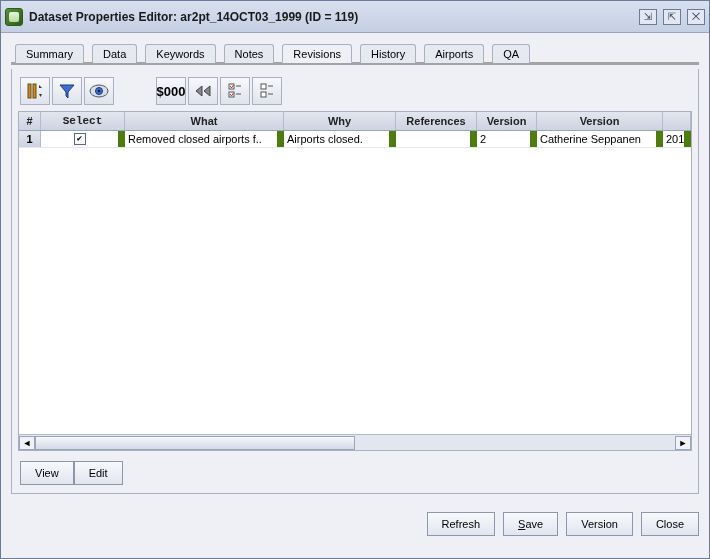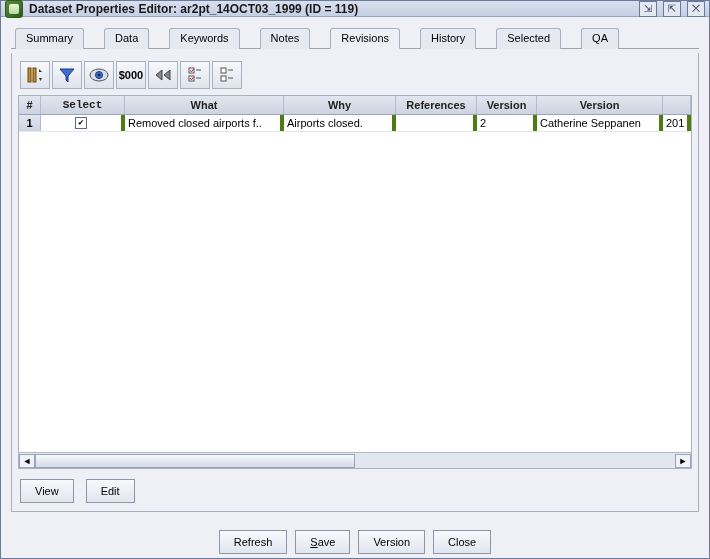--- a/index.html
+++ b/index.html
@@ -14,21 +14,21 @@
   }
   .window {
     width: 710px;
     height: 559px;
     border: 1px solid #6b7a99;
     background: #eef0f5;
     display: flex;
     flex-direction: column;
   }
   .titlebar {
-    height: 16px;
+    height: 32px;
     background: linear-gradient(#d8e0ef, #c5cfe3);
     border-bottom: 1px solid #9aa5bb;
     display: flex;
     align-items: center;
     padding: 0 4px;
     gap: 6px;
   }
   .titlebar .app-icon {
     width: 18px; height: 18px;
     background: linear-gradient(135deg,#5a8f3d,#2b5c18);
@@ -57,22 +57,22 @@
   }
   .content {
     flex:1;
     padding: 10px;
     display:flex;
     flex-direction:column;
     gap: 4px;
   }
   .tabrow {
     display:flex;
-    gap:20px;
-    border-bottom:1px solid #a3a3a3;
+    gap:8px;
+    border-bottom:3px solid #a3a3a3;
     padding-left:4px;
     height:22px;
   }
   .tab {
     padding: 3px 10px;
     background:#e6e9f0;
     border:1px solid #a8b0c1;
     border-bottom:none;
     border-radius:3px 3px 0 0;
     cursor:pointer;
@@ -121,21 +121,21 @@
     border-right:1px solid #b3bacb;
     padding:2px 4px;
     font-weight:bold;
     color:#222;
     height:18px;
     display:flex; align-items:center; justify-content:center;
   }
   .tbody { flex:1; overflow:hidden; position:relative; }
   .trow { display:flex; height:17px; border-bottom:1px solid #e4e7ef;}
   .td {
-    border-right:4px solid #4d7c0f;
+    border-right:7px solid #4d7c0f;
     padding:1px 3px;
     white-space:nowrap;
     overflow:hidden;
     display:flex; align-items:center;
   }
   .rownum {
     background:linear-gradient(#e2e6ef,#cdd3e1);
     border-right:1px solid #b3bacb;
     font-weight:bold;
     justify-content:center;
@@ -144,35 +144,35 @@
   .col-why{width:112px;} .col-ref{width:81px;} .col-ver{width:60px;}
   .col-creator{width:126px;} .col-date{width:28px;}
   .hscroll{height:16px; background:#e2e6ef; border-top:1px solid #b3bacb; display:flex; align-items:center;}
   .hscroll .arrow{width:16px;height:14px;border:1px solid #9aa5bb;background:#f0f2f7;display:flex;align-items:center;justify-content:center;font-size:9px;cursor:pointer;}
   .hscroll .track{flex:1; position:relative; height:14px;}
   .hscroll .thumb{position:absolute; left:0; top:0; height:14px; width:50%; background:linear-gradient(#f6f8fc,#d3d9e6); border:1px solid #9aa5bb;}
   .status {
     padding:2px 3px;
     color:#111;
   }
-  .panelbtns { display:flex; gap:12px; padding:6px 2px 2px 2px;}
+  .panelbtns { display:flex; gap:0; padding:6px 2px 2px 2px;}
   .btn {
     padding:5px 14px;
     background:linear-gradient(#f8f9fc,#e1e5ef);
     border:1px solid #8d97ac;
     cursor:pointer;
     color:#000;
     min-width:48px;
     text-align:center;
   }
   .footer {
     display:flex;
-    justify-content:center;
+    justify-content:flex-end;
     gap:8px;
-    padding:8px 10px 4px 10px;
+    padding:8px 10px 22px 10px;
   }
   .btn u { text-decoration: underline; }
   .chkbox{width:12px;height:12px;border:1px solid #5a6a88;background:#fff;display:inline-flex;align-items:center;justify-content:center;font-size:10px;line-height:1;}
   .chkbox.checked::after{content:"✔";font-size:9px;color:#000;}
 </style>
 </head>
 <body>
 
 <div class="window">
   <div class="titlebar">
@@ -186,21 +186,21 @@
   </div>
 
   <div class="content">
     <div class="tabrow">
       <div class="tab">Summary</div>
       <div class="tab">Data</div>
       <div class="tab">Keywords</div>
       <div class="tab">Notes</div>
       <div class="tab active">Revisions</div>
       <div class="tab">History</div>
-      <div class="tab">Selected</div>
+      <div class="tab">Airports</div>
       <div class="tab">QA</div>
     </div>
 
     <div class="tabpanel">
       <div class="toolbar">
         <div class="tbtn">
           <svg width="18" height="18" viewBox="0 0 18 18">
               <rect x="2" y="2" width="3" height="14" fill="#c88a2a" stroke="#6b4a10"></rect>
               <rect x="7" y="2" width="3" height="14" fill="#c88a2a" stroke="#6b4a10"></rect>
               <path d="M13 3 L16 6 L13 6 Z" fill="#333"></path>
@@ -212,21 +212,21 @@
               <path d="M2 3 L16 3 L10 10 L10 16 L8 14 L8 10 Z" fill="#3a6fd8" stroke="#1b3a78"></path>
             </svg>
         </div>
         <div class="tbtn">
           <svg width="20" height="14" viewBox="0 0 20 14">
               <ellipse cx="10" cy="7" rx="9" ry="6" fill="#d9dde7" stroke="#555"></ellipse>
               <circle cx="10" cy="7" r="3.5" fill="#3a6fd8" stroke="#1b3a78"></circle>
               <circle cx="10" cy="7" r="1.2" fill="#0a1a3a"></circle>
             </svg>
         </div>
-        <div class="tbtn" style="font-size:11px;font-weight:bold;">$000</div>
+        <div class="tbtn" style="font-size:13px;font-weight:bold;margin-left:40px;">$000</div>
         <div class="tbtn">
           <svg width="18" height="14" viewBox="0 0 18 14">
               <path d="M8 2 L2 7 L8 12 Z" fill="#888" stroke="#444"></path>
               <path d="M16 2 L10 7 L16 12 Z" fill="#888" stroke="#444"></path>
             </svg>
         </div>
         <div class="tbtn">
           <svg width="14" height="18" viewBox="0 0 14 18">
               <rect x="1" y="2" width="5" height="5" fill="#fff" stroke="#555"></rect>
               <path d="M2 4 L3.5 6 L5.5 3" stroke="#c33" fill="none"></path>

